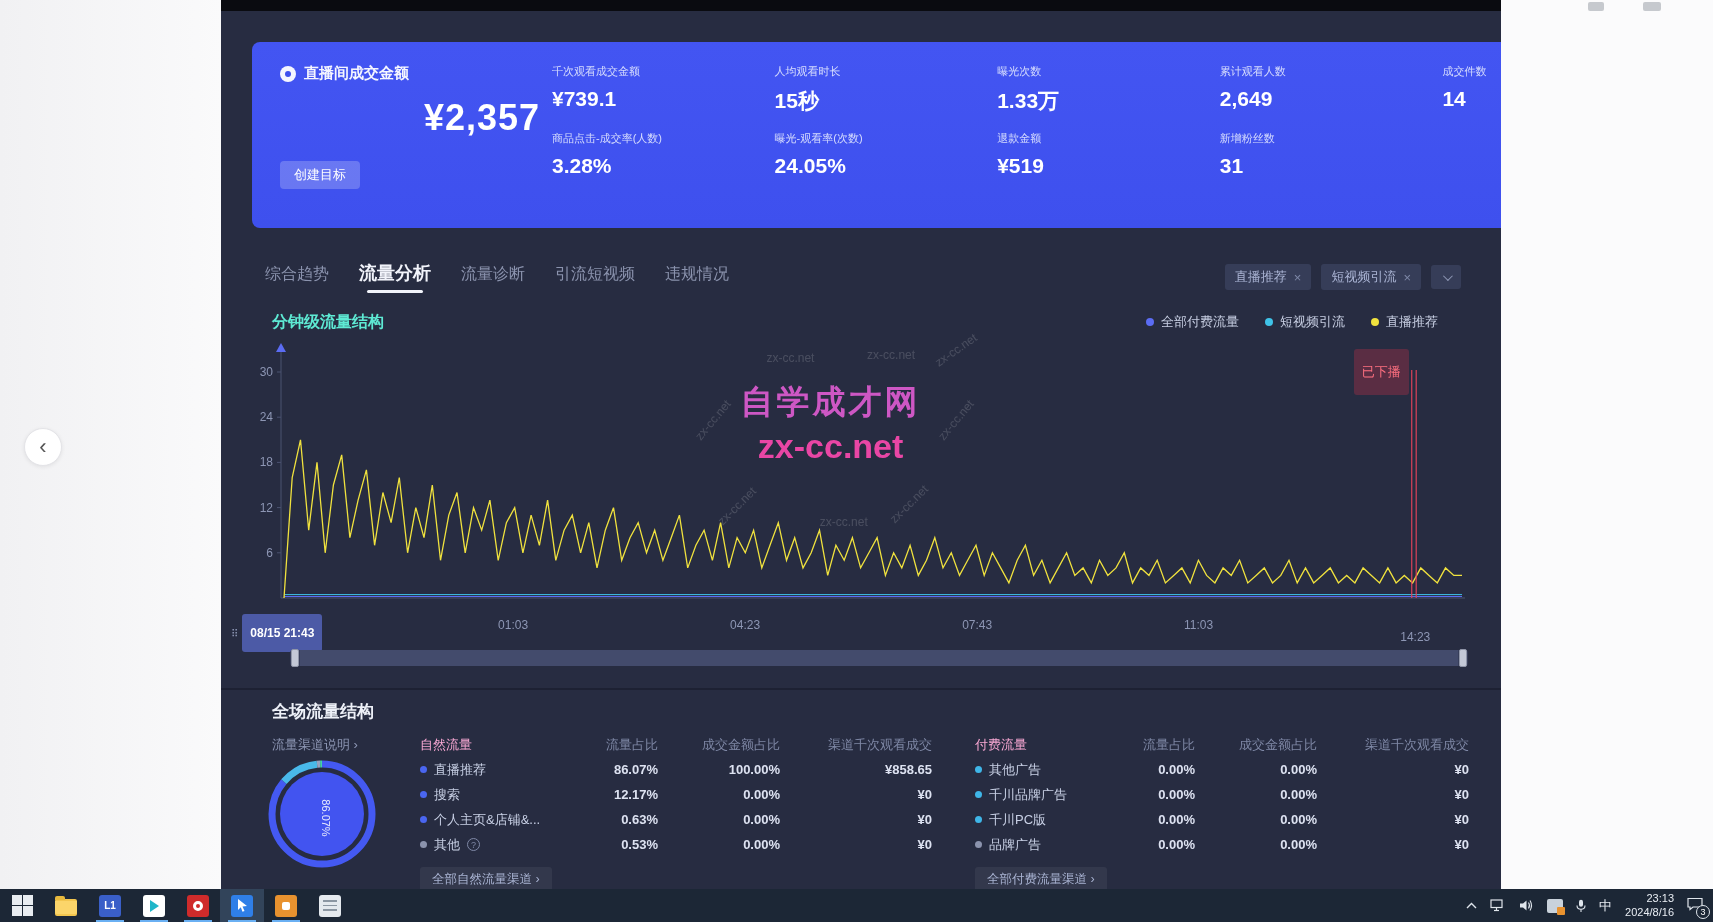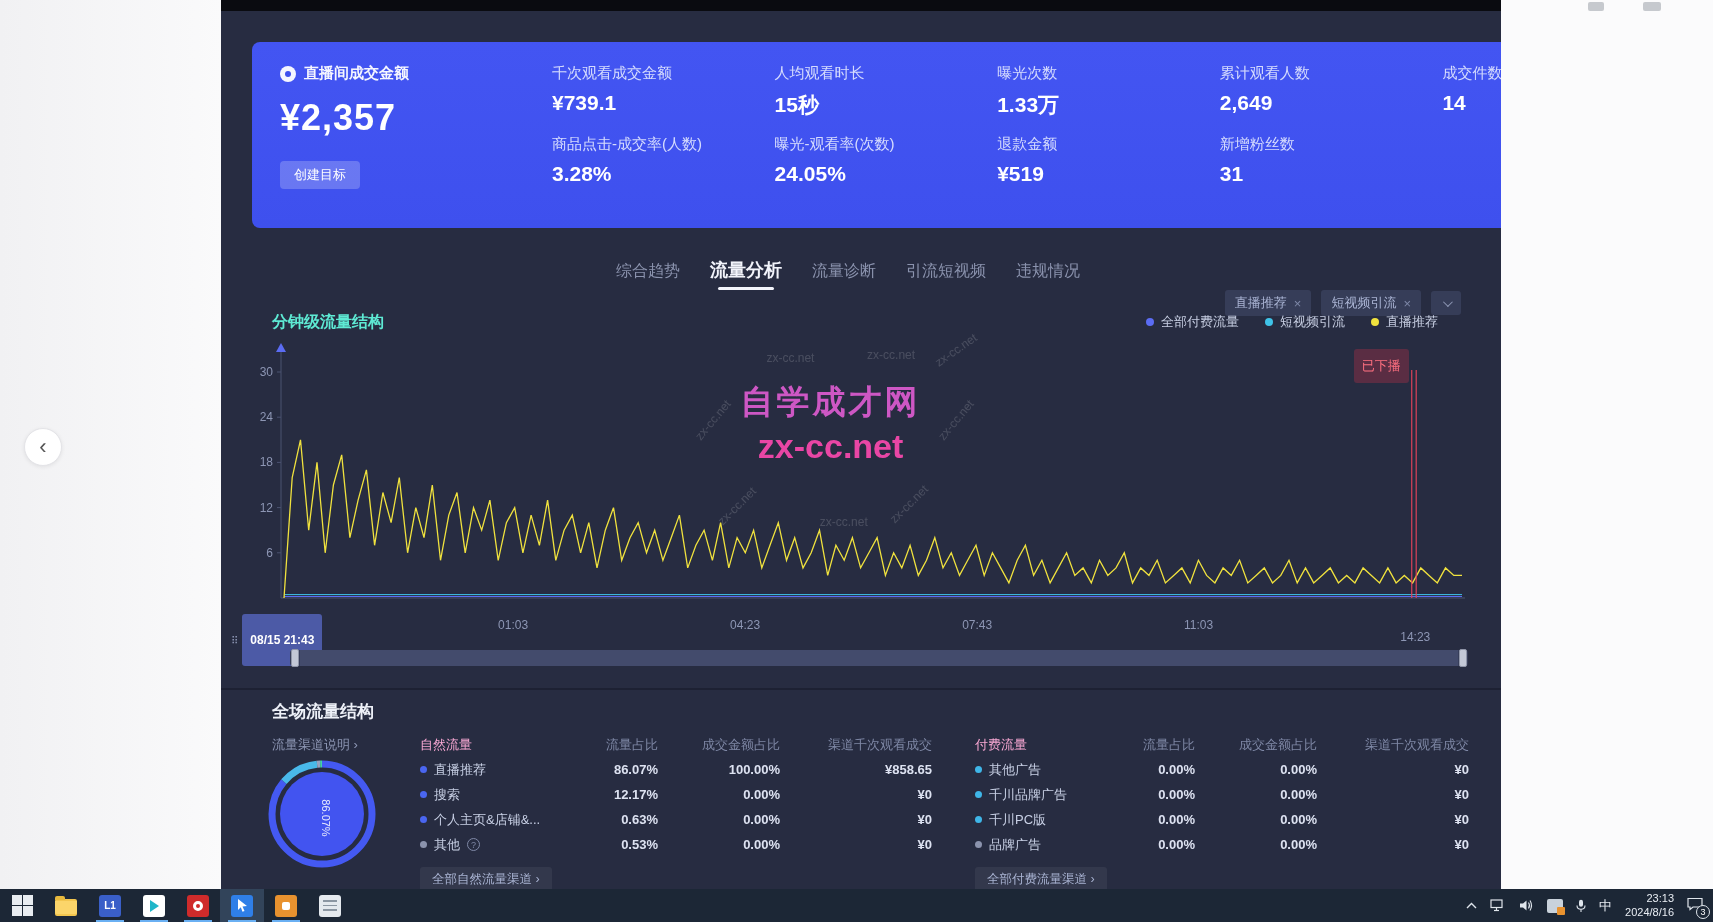--- a/index.html
+++ b/index.html
@@ -16,30 +16,30 @@
   
   .app { position:absolute; left:221px; top:0; width:1280px; height:889px; background:#272c41; overflow:hidden; }
   .top-strip { position:absolute; left:0; top:0; width:100%; height:11px; background:#0a0b10; }
 
   
   .banner { position:absolute; left:31px; top:42px; width:1453px; height:186px; border-radius:8px; background:linear-gradient(180deg,#4355f2,#3e50ee); color:#fff; }
   .banner-left { position:absolute; left:28px; top:22px; width:260px; }
   .banner-title-row { display:flex; align-items:center; gap:8px; font-size:15px; font-weight:700; color:rgba(255,255,255,.95); }
   .target-icon { width:16px; height:16px; border-radius:50%; background:rgba(255,255,255,.95); position:relative; flex:0 0 auto; }
   .target-icon::after { content:""; position:absolute; left:5px; top:5px; width:6px; height:6px; border-radius:50%; background:#3e50ee; }
-  .banner-amount { margin-top:14px; font-size:36px; font-weight:700; letter-spacing:1px; }
+  .banner-amount { margin-top:14px; font-size:36px; font-weight:700; letter-spacing:1px;text-align:right; }
   .goal-btn { margin-top:22px; display:inline-block; padding:5px 14px; font-size:13px; border-radius:4px; background:rgba(255,255,255,.22); color:#fff; cursor:pointer; }
   .metrics { position:absolute; left:300px; top:22px; right:40px; display:grid; grid-template-columns:repeat(5,1fr); grid-template-rows:1fr 1fr; row-gap:16px; }
-  .metric .m-label { font-size:15px; color:rgba(233,238,255,.88); white-space:nowrap; }
+  .metric .m-label { font-size:11px; color:rgba(233,238,255,.88); white-space:nowrap; }
   .metric .m-value { margin-top:8px; font-size:21px; font-weight:700; }
   .banner-corner { position:absolute; right:0; top:0; width:66px; height:28px; background:rgba(255,255,255,.16); border-radius:0 10px 0 10px; display:flex; align-items:center; justify-content:center; gap:12px; }
   .banner-corner svg { cursor:pointer; }
 
   
-  .tabs-row { position:absolute; left:44px; top:258px; right:40px; height:38px; display:flex; align-items:center;flex-direction:column; }
+  .tabs-row { position:absolute; left:44px; top:258px; right:40px; height:38px; display:flex; align-items:center; }
   .tab { margin-right:30px; font-size:16px; color:#8b93ae; cursor:pointer; position:relative; padding-bottom:8px; }
   .tab.active { font-size:18px; font-weight:700; color:#f2f4fb; }
   .tab.active::after { content:""; position:absolute; left:8px; right:8px; bottom:0; height:3px; background:#f2f4fb; border-radius:2px; }
   .filter-tags { margin-left:auto; display:flex; align-items:center; gap:10px; }
   .ftag { display:flex; align-items:center; gap:7px; background:#363d58; color:#aab4d4; font-size:13px; padding:4px 10px; border-radius:3px; cursor:pointer; }
   .ftag .x { color:#7e88a8; font-size:13px; cursor:pointer; }
   .fmore { width:30px; height:24px; background:#363d58; border-radius:3px; display:flex; align-items:center; justify-content:center; cursor:pointer; }
   .caret-down { width:7px; height:7px; border-right:1.5px solid #8d96b4; border-bottom:1.5px solid #8d96b4; transform:rotate(45deg) translateY(-2px); }
 
   
@@ -48,25 +48,25 @@
   .legend { margin-left:auto; display:flex; align-items:center; gap:26px; }
   .legend-item { display:flex; align-items:center; gap:7px; font-size:13px; color:#c8cfe3; cursor:pointer; }
   .legend-dot { width:8px; height:8px; border-radius:50%; }
 
   
   .chart-wrap { position:absolute; left:24px; top:340px; width:1220px; height:302px; }
   .wm { position:absolute; font-size:12px; color:rgba(255,255,255,.16); white-space:nowrap; pointer-events:none; }
   .wm-center { position:absolute; left:48%; top:40px; transform:translateX(-50%); text-align:center; pointer-events:none; }
   .wm-center .l1 { font-size:33px; font-weight:700; color:rgba(235,95,220,.85); letter-spacing:3px; }
   .wm-center .l2 { font-size:34px; font-weight:600; color:rgba(255,73,176,.9); margin-top:2px; }
-  .marker-badge { position:absolute; top:9px; padding:8px 8px; font-size:13px; color:#ff7080; background:rgba(224,52,74,.28); border-radius:3px; filter:blur(.4px); white-space:nowrap; }
+  .marker-badge { position:absolute; top:9px; padding:14px 8px; font-size:13px; color:#ff7080; background:rgba(224,52,74,.28); border-radius:3px; filter:blur(.4px); white-space:nowrap; }
   .xaxis { position:absolute; left:0; top:272px; width:100%; height:26px; }
   .x-badge { position:absolute; left:-14px; top:2px; display:flex; align-items:center; gap:4px; }
   .x-grip { color:#8d96b4; font-size:10px; }
-  .x-badge-label { background:#4c5aa6; color:#fff; font-size:12px; font-weight:700; padding:19px 8px; border-radius:3px; }
+  .x-badge-label { background:#4c5aa6; color:#fff; font-size:12px; font-weight:700; padding:12px 8px; border-radius:3px; }
   .x-tick { position:absolute; top:6px; transform:translateX(-50%); font-size:12px; color:#8d96b4; }
 
   
   .slider { position:absolute; left:69px; top:650px; width:1178px; height:16px; background:#373e5a; border-radius:3px; cursor:pointer; }
   .slider-fill { position:absolute; left:10px; right:10px; top:0; height:100%; background:#434b6c; }
   .slider-handle { position:absolute; top:-1px; width:8px; height:18px; background:#c3c8d6; border:1px solid #8f95a8; border-radius:2px; cursor:ew-resize; }
   .slider-handle.left { left:1px; } .slider-handle.right { right:1px; }
 
   .divider { position:absolute; left:0; top:688px; width:100%; height:2px; background:#1d2133; }
 

